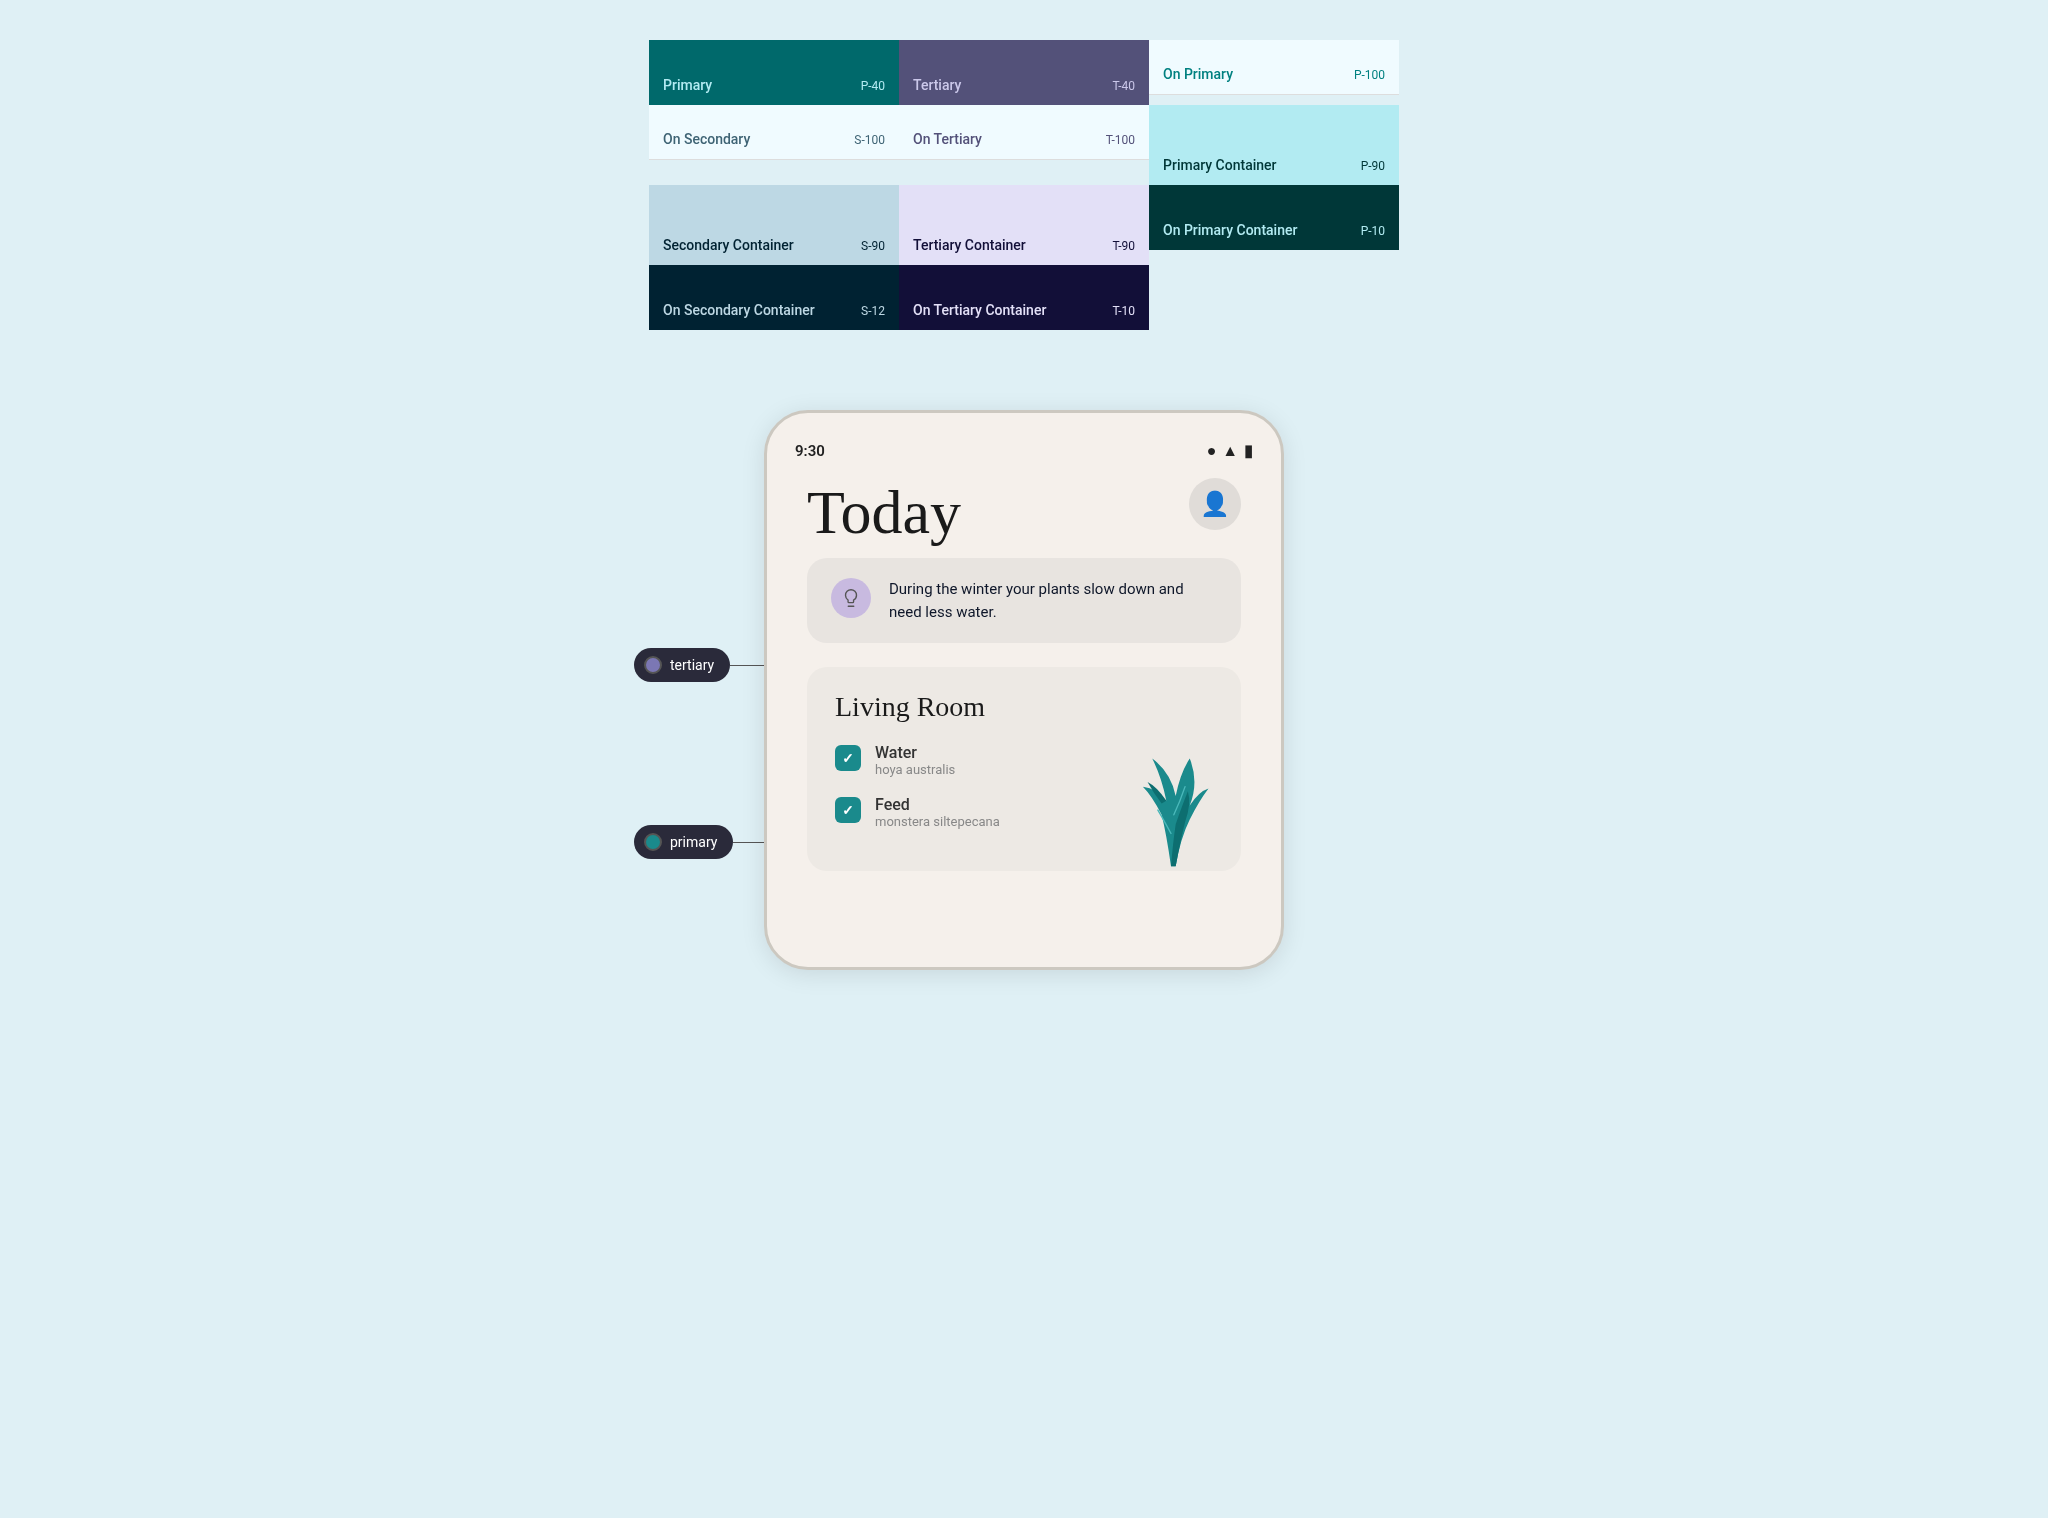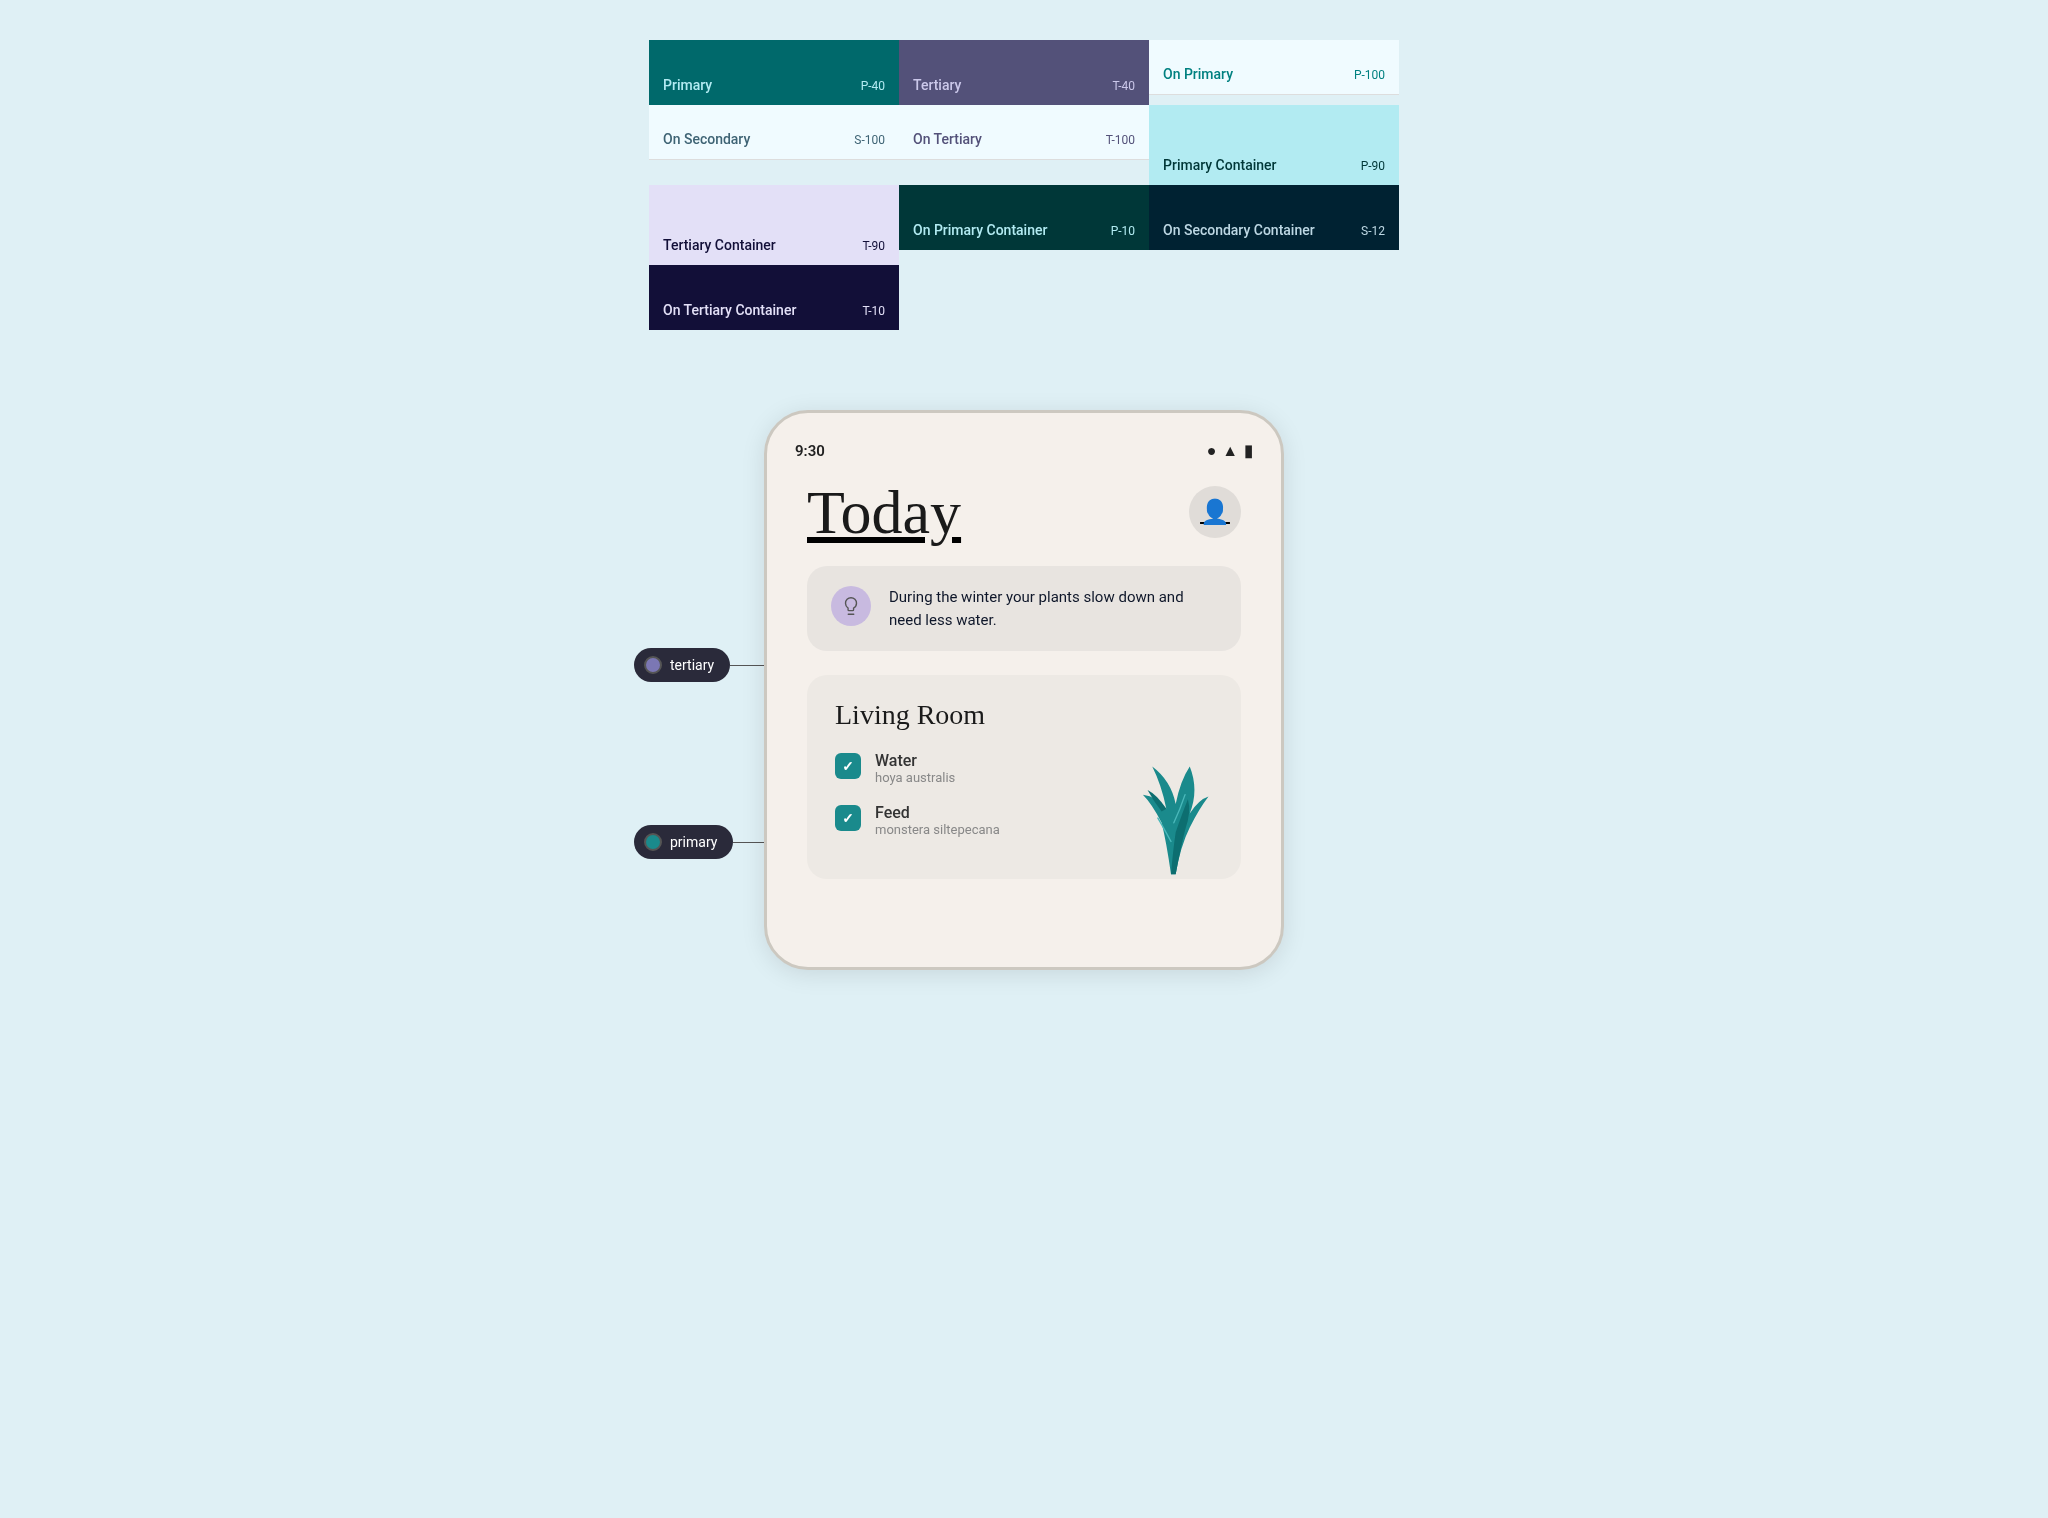--- a/index.html
+++ b/index.html
@@ -70,23 +70,22 @@
       font-size: 16px;
     }
 
     .phone-content {
       padding: 10px 40px 40px;
     }
 
     .phone-header {
       display: flex;
       justify-content: space-between;
-      align-items: center;
-      margin-bottom: 20px;
-      text-decoration: underline;
+      align-items: flex-start;
+      margin-bottom: 12px;
     }
 
     .phone-title {
       font-size: 62px;
       font-weight: 400;
       color: #1a1a1a;
       font-family: Georgia, serif;
       line-height: 1.1;
     }
 
@@ -281,20 +280,24 @@
       <span class="code" style="color: rgb(62, 99, 116);">S-100</span>
     </div>
     <div class="color-cell" style="background-color: rgb(240, 251, 255); color: rgb(83, 81, 121); height: 55px; border-bottom: 1px solid rgb(221, 221, 221);">
       <span class="label">On Tertiary</span>
       <span class="code" style="color: rgb(83, 81, 121);">T-100</span>
     </div>
     <div class="color-cell" style="background-color: rgb(178, 235, 242); color: rgb(0, 55, 56); height: 80px;">
       <span class="label">Primary Container</span>
       <span class="code">P-90</span>
     </div>
+    <div class="color-cell" style="background-color: rgb(189, 216, 228); color: rgb(0, 34, 50); height: 80px;">
+      <span class="label">Secondary Container</span>
+      <span class="code">S-90</span>
+    </div>
     <div class="color-cell" style="background-color: rgb(227, 224, 247); color: rgb(18, 15, 56); height: 80px;">
       <span class="label">Tertiary Container</span>
       <span class="code">T-90</span>
     </div>
     <div class="color-cell" style="background-color: rgb(0, 55, 56); color: rgb(178, 235, 242); height: 65px;">
       <span class="label">On Primary Container</span>
       <span class="code">P-10</span>
     </div>
     <div class="color-cell" style="background-color: rgb(0, 34, 50); color: rgb(189, 216, 228); height: 65px;">
       <span class="label">On Secondary Container</span>

